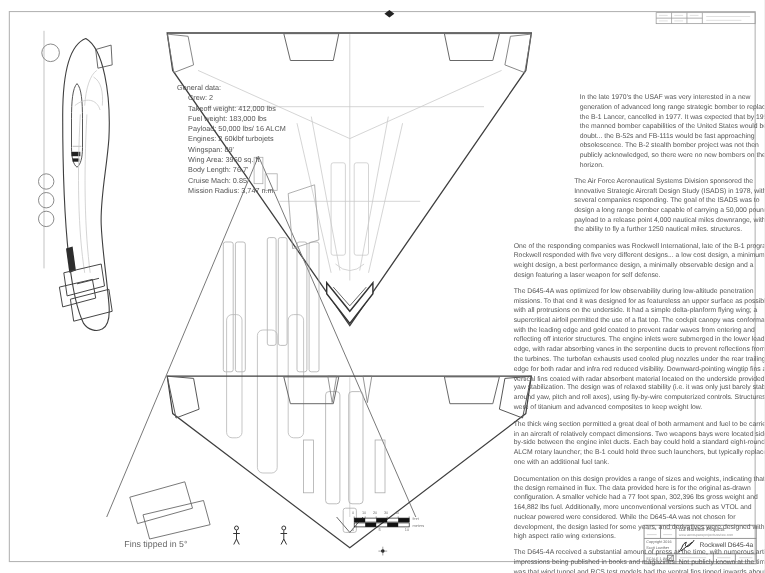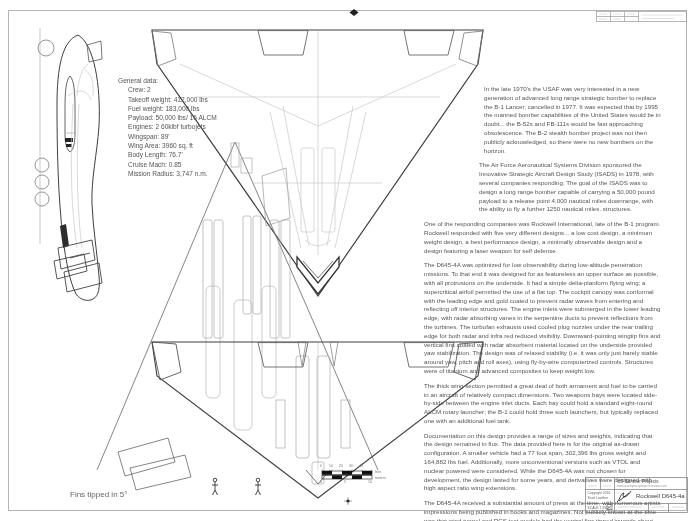--- a/index.html
+++ b/index.html
@@ -1,21 +1,21 @@
 <!DOCTYPE html>
 <html><head>
 <meta charset="utf-8">
 <style>
   html,body{margin:0;padding:0;background:#e8e8e8;}
   .sheet{
     position:relative;width:695px;height:521px;background:#ffffff;
     font-family:"Liberation Sans",sans-serif;color:#4d4d4d;overflow:hidden;
   }
   .art{position:absolute;left:0;top:0;}
-  .txt{position:absolute;}
+  .txt{position:absolute;margin-left:43px;}
   .gendata{left:118px;top:76px;font-size:6.6px;line-height:9.3px;color:#555;}
   .gendata .gd-line{padding-left:10px;}
   .gendata .gd-title{padding-left:0;}
   .desc{left:424px;top:85px;width:238px;font-size:6.2px;line-height:8.8px;color:#555;text-align:left;}
   .desc p{margin:0 0 6px 0;}
   .desc p.ind1{padding-left:60px;}
   .desc p.ind2{padding-left:55px;}
   .finsnote{left:70px;top:490px;font-size:8px;color:#666;}
   .tb-txt{position:absolute;color:#666;white-space:nowrap;}
   .scalebar-lbl{position:absolute;font-size:3.5px;color:#777;white-space:nowrap;}

